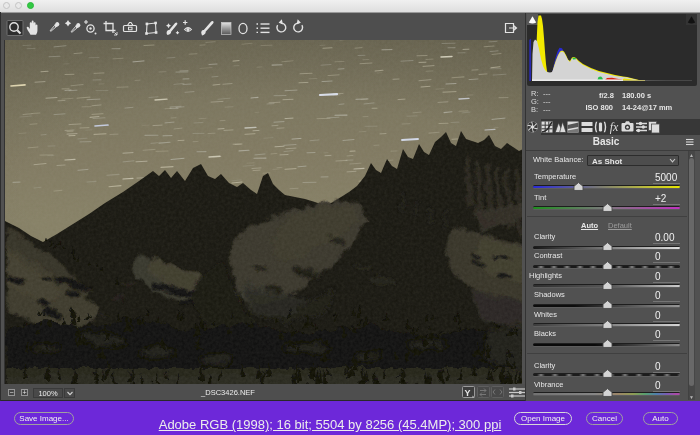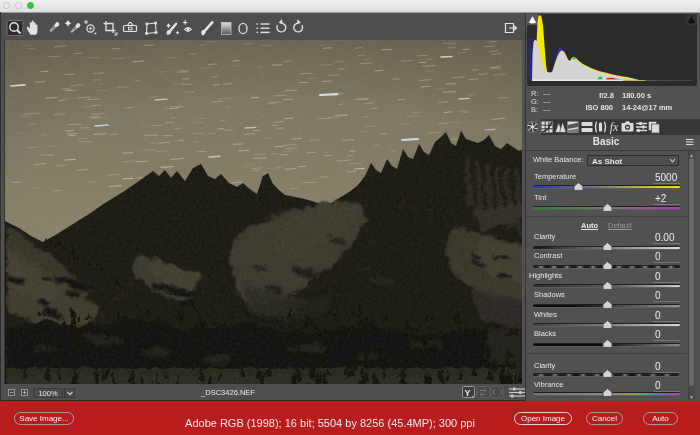--- a/index.html
+++ b/index.html
@@ -8,21 +8,21 @@
  background:linear-gradient(#f0f0f0,#dedede);border-bottom:1px solid #9a9a9a}
 #title{position:absolute;left:0;top:1px;width:700px;text-align:center;
  font-size:8px;letter-spacing:.1px;color:#3f3f3f;font-weight:bold}
 .tl{position:absolute;top:1.5px;width:7px;height:7px;border-radius:50%}
 #toolbar{position:absolute;left:0;top:14px;width:525px;height:26px;background:#4e4e4e}
 #photo{position:absolute;left:5px;top:40px;width:517px;height:344px;overflow:hidden}
 #lborder{position:absolute;left:0;top:12px;width:1px;height:423px;background:#2e2e2e}
 #pseam{position:absolute;left:4px;top:40px;width:1px;height:344px;background:#333}
 #zoombar{position:absolute;left:0;top:384px;width:525px;height:17px;background:#4e4e4e}
 #mainline{position:absolute;left:0;top:400px;width:700px;height:1px;background:#292929}
-#bottombar{position:absolute;left:0;top:401px;width:700px;height:34px;background:#b91c1c}
+#bottombar{position:absolute;left:0;top:401px;width:700px;height:34px;background:#6d28d9}
 #vline{position:absolute;left:525px;top:13px;width:1px;height:388px;background:#333}
 #panel{position:absolute;left:526px;top:13px;width:174px;height:388px;background:#515151}
 .lbl{position:absolute;font-size:7.5px;color:#e6e6e6;white-space:nowrap}
 .val{position:absolute;font-size:10px;color:#f0f0f0;white-space:nowrap}
 .uline{position:absolute;left:126.5px;width:27.5px;height:1px;background:#757575}
 .track{position:absolute;left:7px;width:147px;height:3px;border-radius:1.5px;
  border-top:1px solid #1e1e1e;box-shadow:0 1px 0 rgba(255,255,255,.07)}
 .thumb{position:absolute;width:11px;height:9px}
 .sep{position:absolute;left:1px;width:160px;height:1px;background:#404040}
 .pill{position:absolute;border:1px solid #a0a0a0;border-radius:7px;color:#f0f0f0;
@@ -931,17 +931,17 @@
 <div class="val" style="left:129px;top:366.9px">0</div>
 <div class="uline" style="top:377.9px"></div>
 <div class="track" style="top:378.9px;background:linear-gradient(90deg,#727272,#868686 42%,#9c8668 58%,#8f9c55 68%,#5aa06e 76%,#4f7fae 84%,#7a5cb4 91%,#a84ca8 97%)"></div>
 <svg class="thumb" style="left:76.0px;top:375.4px" width="9" height="8" viewBox="0 0 9 8">
       <path d="M0.5,7.5 L0.5,3.8 L4.5,0.5 L8.5,3.8 L8.5,7.5 Z" fill="#d4d4d4" stroke="#484848" stroke-width="0.8"></path>
     </svg>
   </div>
 
 <div id="bottombar">
  <div class="pill" style="left:14px;top:11px;width:60px;height:13px;line-height:12px">Save Image...</div>
- <div class="lbl" style="left:0;top:16px;width:660px;text-align:center;font-size:11px;color:#ececec">Adobe RGB (1998); 16 bit; 5504 by 8256 (45.4MP); 300 ppi</div>
+ <div class="lbl" style="left:0;top:16px;width:660px;text-align:center;font-size:13px;text-decoration:underline;color:#ececec">Adobe RGB (1998); 16 bit; 5504 by 8256 (45.4MP); 300 ppi</div>
  <div class="pill" style="left:514px;top:11px;width:58px;height:13px;line-height:12px;border-color:#d8d8d8">Open Image</div>
  <div class="pill" style="left:586px;top:11px;width:37px;height:13px;line-height:12px">Cancel</div>
  <div class="pill" style="left:643px;top:11px;width:35px;height:13px;line-height:12px">Auto</div>
 </div>
 
 </body></html>

